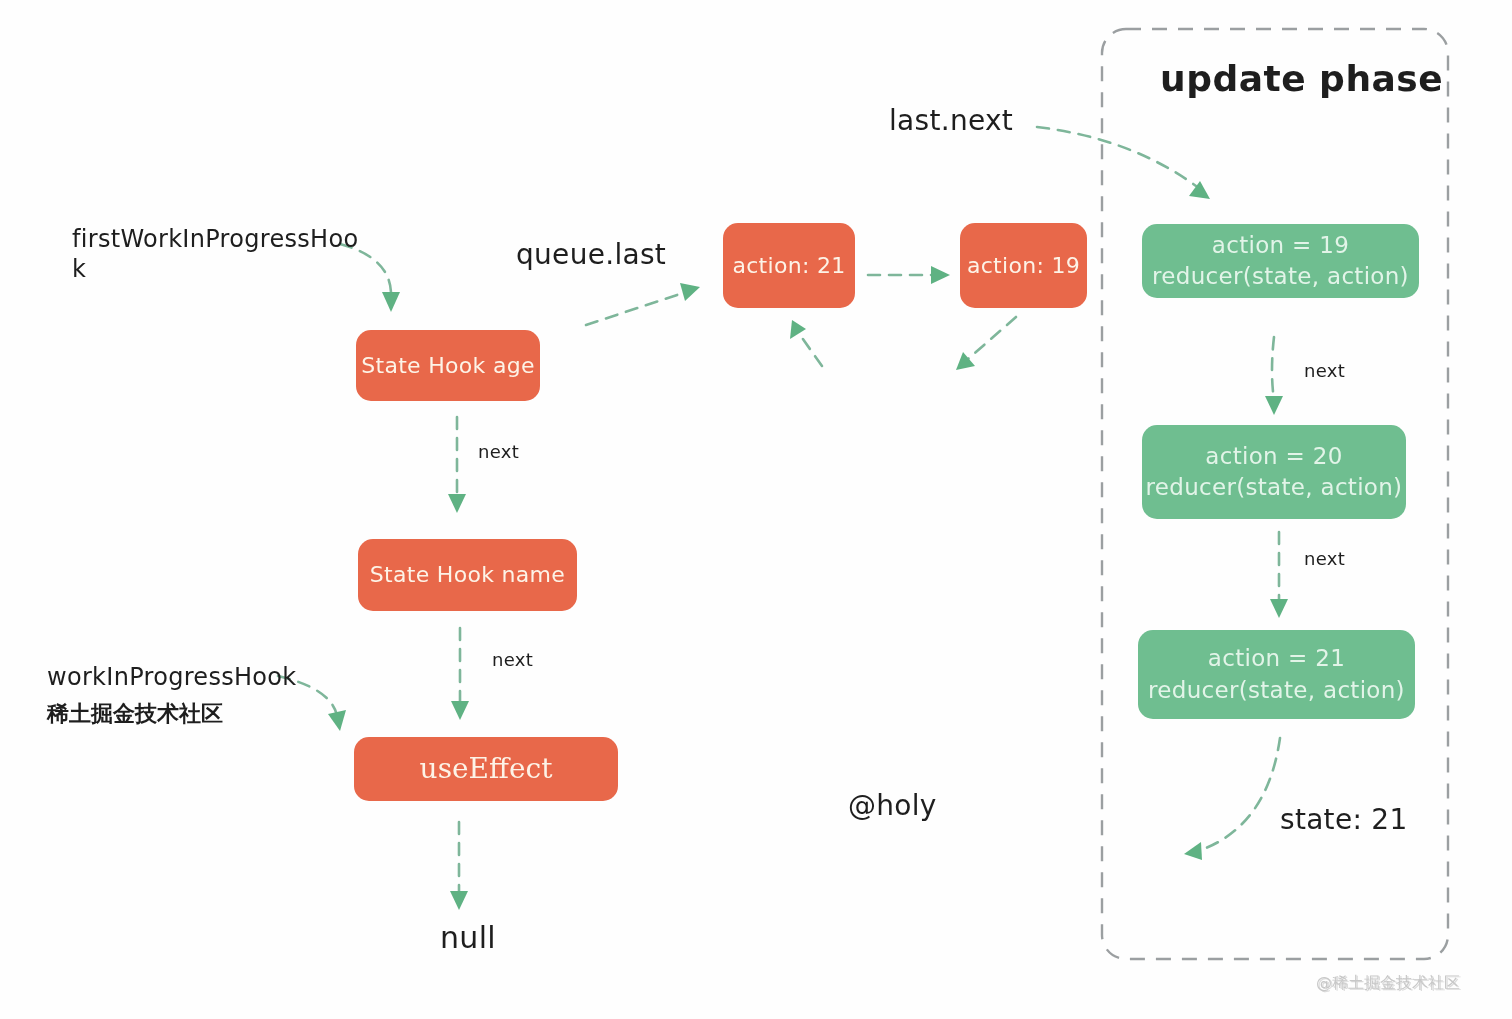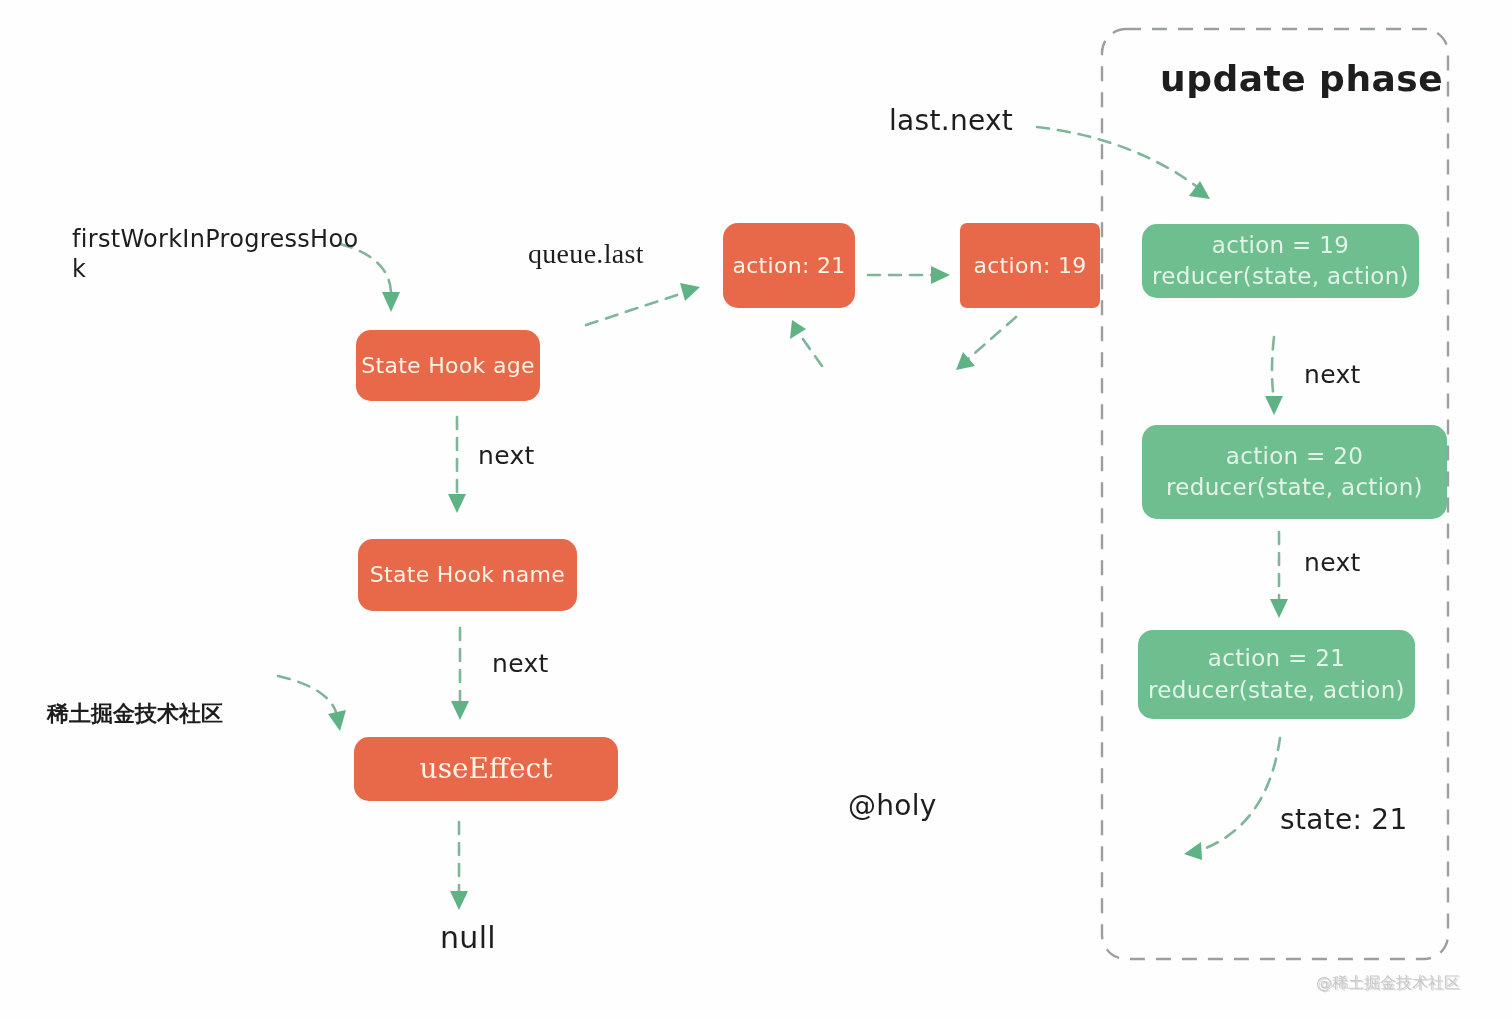--- a/index.html
+++ b/index.html
@@ -21,21 +21,21 @@
   .panel-rect{stroke:var(--panelBorder);stroke-width:2.4;fill:none;stroke-dasharray:15 11;}
   .node{
     position:absolute;z-index:2;display:flex;flex-direction:column;
     align-items:center;justify-content:center;
     border-radius:15px;line-height:1.35;
   }
   .node.orange{background:var(--orange);color:var(--orangeText);}
   .node.green{background:var(--green);color:var(--greenText);}
   .hand{letter-spacing:.3px;}
   .label{position:absolute;z-index:2;white-space:nowrap;}
-  .lbl-md{font-size:25px;}
+  .lbl-md{font-size:18px;}
   .lbl-lg{font-size:28px;}
   .serif{font-family:"DejaVu Serif",serif;}
   #update-phase-title{font-size:36px;font-weight:600;letter-spacing:.5px;margin-left:20px;}
   #watermark{color:var(--watermark);font-size:16px;text-shadow:1.5px .5px 0 #dcdcdc;}
   .node-sub{display:block;}
 </style>
 </head>
 <body>
 
 <div id="canvas">
@@ -108,58 +108,59 @@
       <path class="dash" d="M 1280 738 Q 1268 822 1206 848"></path>
       <polygon class="head" points="1184,854 1201,842 1202,860"></polygon>
     </g>
   </svg>
 
   <div class="label hand" style="left:72px;top:224px;font-size:24px;line-height:1.25;">
     <span class="node-sub">firstWorkInProgressHoo</span>
     <span class="node-sub">k</span>
   </div>
 
-  <div class="label hand lbl-lg" style="left:528px;top:238px;font-family:Liberation Serif, serif;">queue.last</div>
+  <div class="label hand lbl-lg" style="left:516px;top:238px;">queue.last</div>
 
   <div class="label hand lbl-lg" style="left:889px;top:104px;">last.next</div>
 
   <div class="label hand" id="update-phase-title" style="left:1140px;top:58px;">update phase</div>
 
   <div class="label hand lbl-md" style="left:478px;top:441px;">next</div>
   <div class="label hand lbl-md" style="left:492px;top:649px;">next</div>
   <div class="label hand lbl-md" style="left:1304px;top:360px;">next</div>
   <div class="label hand lbl-md" style="left:1304px;top:548px;">next</div>
 
+  <div class="label hand" style="left:47px;top:663px;font-size:24px;">workInProgressHook</div>
   <div class="label" style="left:47px;top:699px;font-size:22px;font-weight:600;">稀土掘金技术社区</div>
 
   <div class="label hand" style="left:440px;top:920px;font-size:30px;">null</div>
 
   <div class="label hand lbl-lg" style="left:848px;top:789px;">@holy</div>
 
   <div class="label hand lbl-lg" style="left:1280px;top:803px;">state: 21</div>
 
   <div class="label" id="watermark" style="left:1316px;top:973px;">@稀土掘金技术社区</div>
 
   <div class="node orange hand" style="left:356px;top:330px;width:184px;height:71px;font-size:22px;">State Hook age</div>
 
   <div class="node orange hand" style="left:358px;top:539px;width:219px;height:72px;font-size:22px;">State Hook name</div>
 
   <div class="node orange serif" style="left:354px;top:737px;width:264px;height:64px;font-size:28px;">useEffect</div>
 
   <div class="node orange hand" style="left:723px;top:223px;width:132px;height:85px;font-size:22px;">action: 21</div>
 
-  <div class="node orange hand" style="left:960px;top:223px;width:140px;height:85px;font-size:22px;border-radius:7px;">action: 19</div>
+  <div class="node orange hand" style="left:960px;top:223px;width:127px;height:85px;font-size:22px;">action: 19</div>
 
 
   <div class="node green hand" style="left:1142px;top:224px;width:277px;height:74px;font-size:23px;">
     <span class="node-sub">action = 19</span>
     <span class="node-sub">reducer(state, action)</span>
   </div>
 
-  <div class="node green hand" style="left:1142px;top:425px;width:305px;height:94px;font-size:23px;">
+  <div class="node green hand" style="left:1142px;top:425px;width:264px;height:94px;font-size:23px;">
     <span class="node-sub">action = 20</span>
     <span class="node-sub">reducer(state, action)</span>
   </div>
 
   <div class="node green hand" style="left:1138px;top:630px;width:277px;height:89px;font-size:23px;">
     <span class="node-sub">action = 21</span>
     <span class="node-sub">reducer(state, action)</span>
   </div>
 
 </div>

